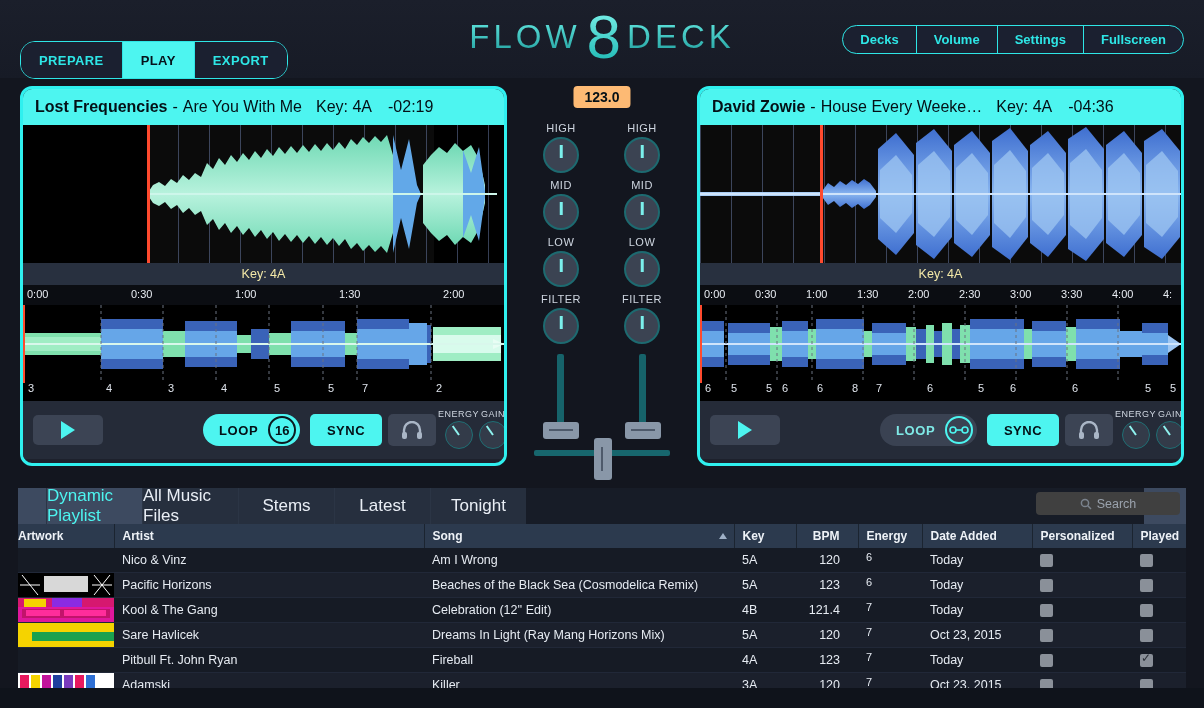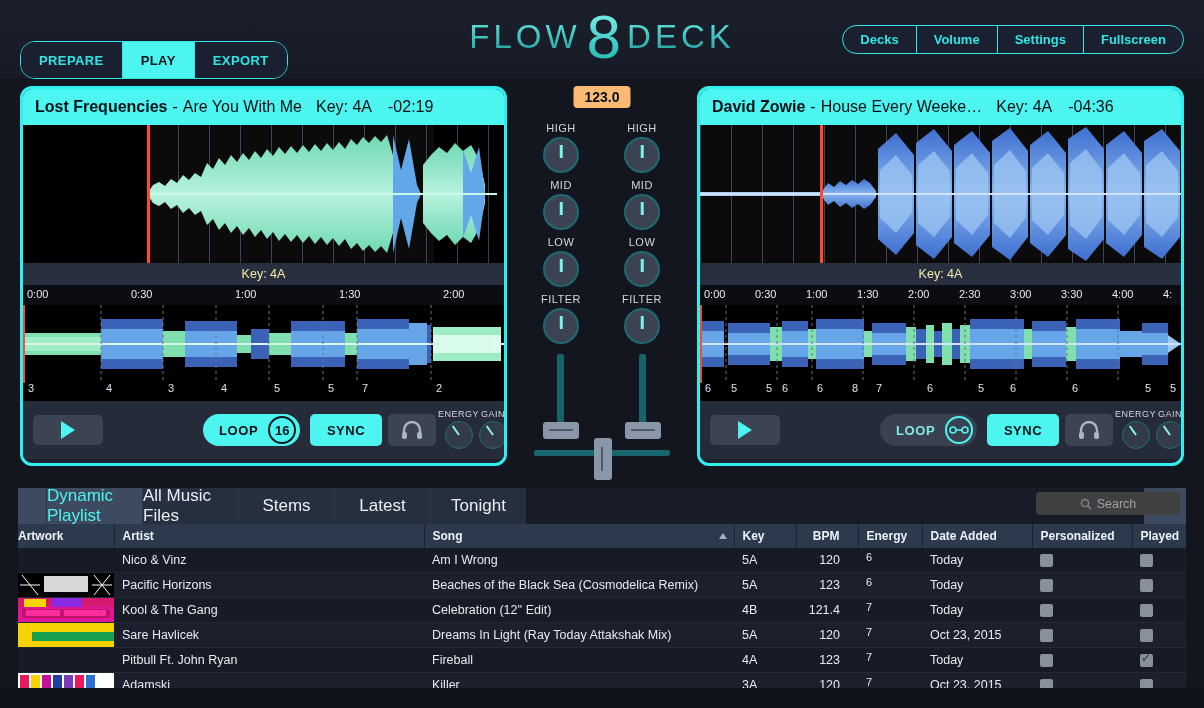--- a/index.html
+++ b/index.html
@@ -734,21 +734,21 @@
           <td class="c-play"><span class="chk"></span></td>
         </tr>
         <tr>
           <td class="c-art">
             <span class="art-cell"><svg width="96" height="24" viewBox="0 0 96 24">
                 <rect width="96" height="24" fill="#f5d300"></rect>
                 <rect x="14" y="9" width="82" height="9" fill="#1aa14f"></rect>
               </svg></span>
           </td>
           <td class="c-artist">Sare Havlicek</td>
-          <td class="c-song">Dreams In Light (Ray Today Attakshak Mix)</td>
+          <td class="c-song">Dreams In Light (Ray Mang Horizons Mix)</td>
           <td class="c-key">5A</td>
           <td class="c-bpm">120</td>
           <td class="c-energy"><span class="energy-sup">7</span></td>
           <td class="c-date">Oct 23, 2015</td>
           <td class="c-pers"><span class="chk"></span></td>
           <td class="c-play"><span class="chk"></span></td>
         </tr>
         <tr>
           <td class="c-art">
             <span class="art-cell"></span>

